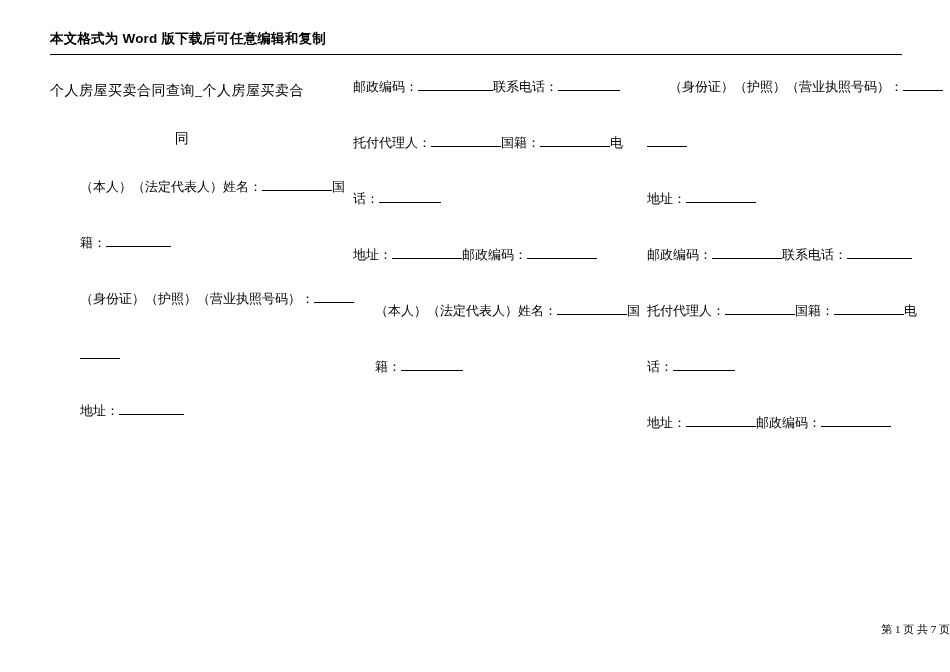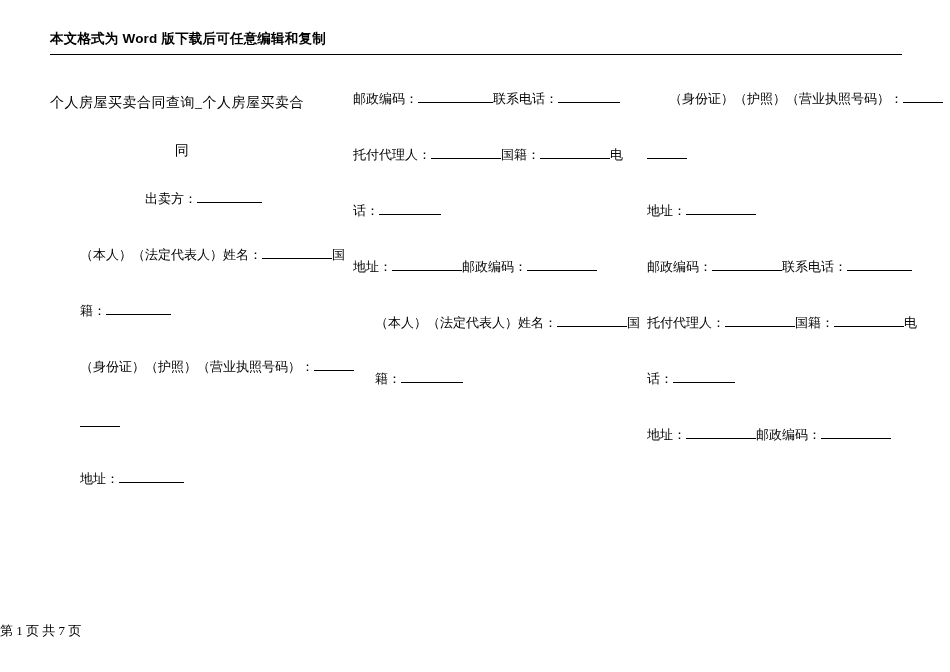--- a/index.html
+++ b/index.html
@@ -45,21 +45,21 @@
   
   .columns {
     position: absolute;
     top: 78px;
     left: 50px;
     width: 852px;
     height: 540px;
   }
   .col {
     position: absolute;
-    top: 12px;
+    top: 0;
     width: 264px;
   }
   .col-1 { left: 0px; }
   .col-2 { left: 303px; }
   .col-3 { left: 597px; width: 255px;}
 
   .line {
     font-size: 13px;
     line-height: 17px;
     margin-bottom: 39px;
@@ -95,22 +95,22 @@
   .ul.w65  { width: 65px; }
   .ul.w70  { width: 70px; }
   .ul.w75  { width: 75px; }
 
   
   .footer {
     position: absolute;
     left: 0;
     right: 0;
     top: 622px;
-    text-align: left;
-    font-size: 13px;
+    text-align: right;
+    font-size: 11px;
     font-family: "Liberation Serif", "DejaVu Serif", serif;
     color: #000;
   }
 </style>
 </head>
 <body>
 
 <div class="page">
 
   <div class="header">
@@ -120,23 +120,20 @@
 
   <div class="columns">
 
     <div class="col col-1">
 
       <div class="title">
         <span>个人房屋买卖合同查询_个人房屋买卖合</span>
         <span class="l2">同</span>
       </div>
 
-      <div class="line ind4">
-        <span>出卖方：</span><span class="ul w65"></span>
-      </div>
 
       <div class="line ind2">
         <span>（本人）（法定代表人）姓名：</span><span class="ul w70"></span><span>国</span>
       </div>
 
       <div class="line ind2">
         <span>籍：</span><span class="ul w65"></span>
       </div>
 
       <div class="line ind2">

